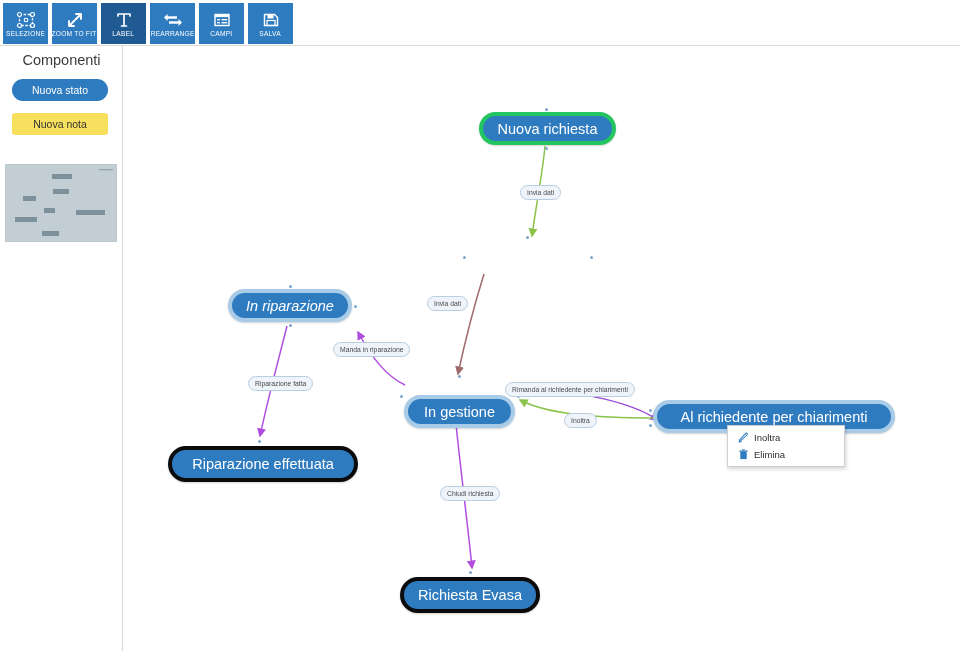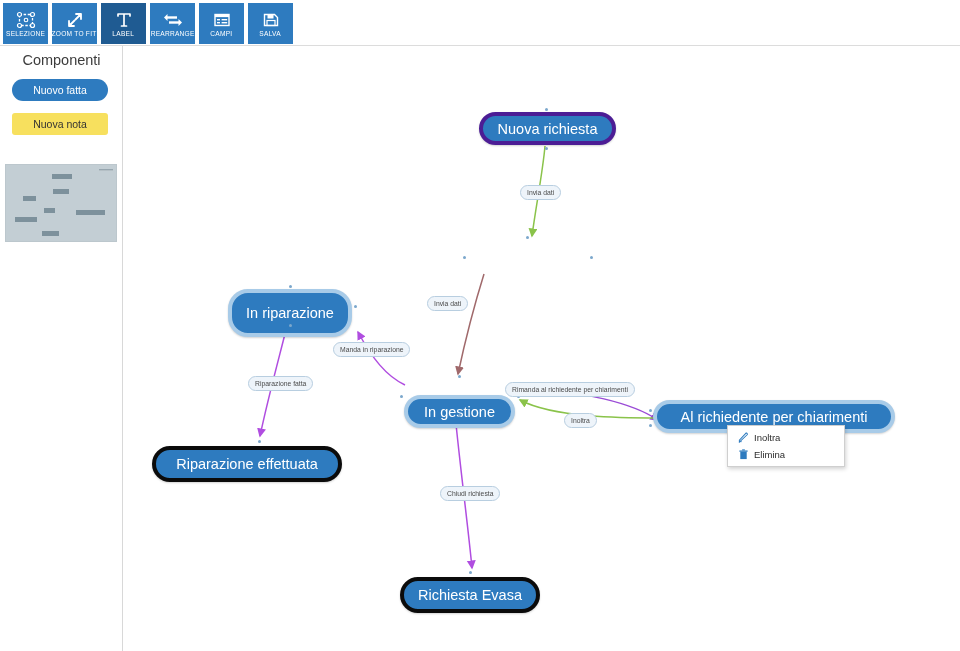--- a/index.html
+++ b/index.html
@@ -135,21 +135,21 @@
     display: flex;
     align-items: center;
     justify-content: center;
     font-size: 14.5px;
     white-space: nowrap;
     cursor: pointer;
     user-select: none;
     box-shadow: 0 1px 2px rgba(0,0,0,0.18);
   }
   .node.sel-light  { border: 4px solid #a8cbe8; }
-  .node.sel-orange { border: 4px solid #4c1d95; }
+  .node.sel-orange { border: 4px solid #22c55e; }
   .node.sel-dark   { border: 4px solid #0b0b0b; }
 
   .handle {
     position: absolute;
     width: 3px; height: 3px;
     border-radius: 50%;
     background: #7ba7cc;
   }
 
   
@@ -270,21 +270,21 @@
       </svg>
     </span>
     <span class="tlabel">SALVA</span>
   </div>
 </div>
 <div id="toolbar-divider"></div>
 
 <div id="sidebar">
   <div id="sidebar-title">Componenti</div>
 
-  <div id="btn-nuovo-stato">Nuovo fatta</div>
+  <div id="btn-nuovo-stato">Nuova stato</div>
   <div id="btn-nuova-nota">Nuova nota</div>
 
   <div id="minimap">
     <div id="mm-viewport"></div>
     <div class="mm-box" style="left:46px;  top:9px;  width:20px; height:5px;"></div>
     <div class="mm-box" style="left:47px;  top:24px; width:16px; height:5px;"></div>
     <div class="mm-box" style="left:17px;  top:31px; width:13px; height:5px;"></div>
     <div class="mm-box" style="left:38px;  top:43px; width:11px; height:5px;"></div>
     <div class="mm-box" style="left:70px;  top:45px; width:29px; height:5px;"></div>
     <div class="mm-box" style="left:9px;   top:52px; width:22px; height:5px;"></div>
@@ -328,42 +328,42 @@
   <div class="node sel-orange" style="left:355px; top:66px; width:137px; height:33px;">
     <span>Nuova richiesta</span>
   </div>
   <div class="handle" style="left:421px; top:62px;"></div>
   <div class="handle" style="left:421px; top:101px;"></div>
 
   <div class="handle" style="left:402px; top:190px;"></div>
   <div class="handle" style="left:339px; top:210px;"></div>
   <div class="handle" style="left:466px; top:210px;"></div>
 
-  <div class="node sel-light" style="left:104px; top:243px; width:124px; height:48px;">
+  <div class="node sel-light" style="left:104px; top:243px; width:124px; height:33px;font-style:italic;">
     <span>In riparazione</span>
   </div>
   <div class="handle" style="left:165px; top:239px;"></div>
   <div class="handle" style="left:165px; top:278px;"></div>
   <div class="handle" style="left:230px; top:259px;"></div>
 
   <div class="node sel-light" style="left:280px; top:333px; width:111px; height:33px;margin-top:16px;">
     <span>In gestione</span>
   </div>
   <div class="handle" style="left:334px; top:329px;"></div>
   <div class="handle" style="left:334px; top:368px;"></div>
   <div class="handle" style="left:276px; top:349px;"></div>
   <div class="handle" style="left:393px; top:349px;"></div>
 
   <div class="node sel-light" style="left:529px; top:354px; width:242px; height:33px;">
     <span>Al richiedente per chiarimenti</span>
   </div>
   <div class="handle" style="left:525px; top:363px;"></div>
   <div class="handle" style="left:525px; top:378px;"></div>
 
-  <div class="node sel-dark" style="left:28px; top:400px; width:190px; height:36px;">
+  <div class="node sel-dark" style="left:44px; top:400px; width:190px; height:36px;">
     <span>Riparazione effettuata</span>
   </div>
   <div class="handle" style="left:134px; top:394px;"></div>
 
   <div class="node sel-dark" style="left:276px; top:531px; width:140px; height:36px;text-align:right;">
     <span>Richiesta Evasa</span>
   </div>
   <div class="handle" style="left:345px; top:525px;"></div>
 
   <div class="edge-label" style="left:396px; top:139px;">Invia dati</div>

